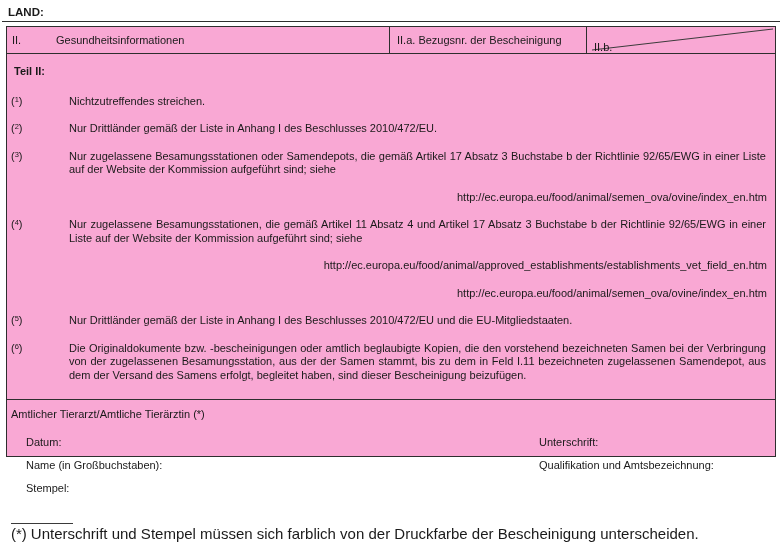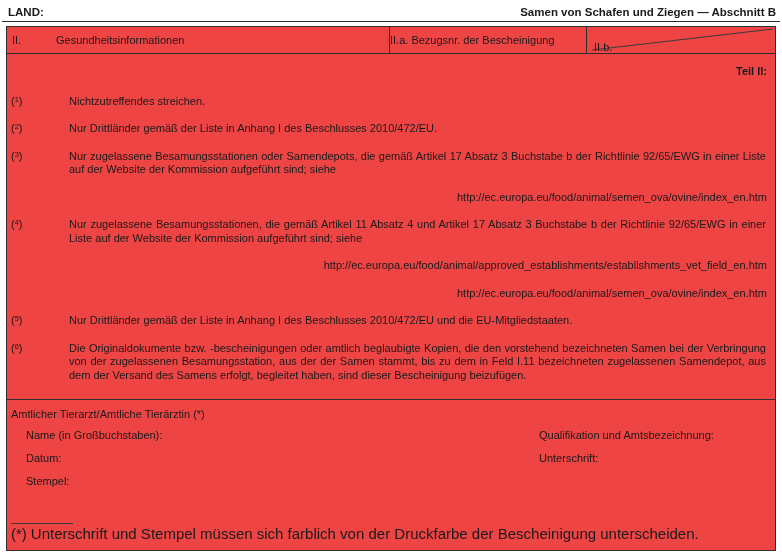--- a/index.html
+++ b/index.html
@@ -22,70 +22,70 @@
   }
   .top-rule {
     border-top: 1px solid #2e2e2e;
     margin: 3px 2px 4px 2px;
   }
 
   
   .doc {
     margin: 0 6px;
     width: 770px;
-    height: 525px;
+    height: 431px;
     border: 1px solid #2e2e2e;
-    background: #ef4444;
+    background: #f9a8d4;
     position: relative;
   }
 
   
   .hrow { display: flex; height: 27px; border-bottom: 1px solid #2e2e2e; }
   .hc1 { width: 382px; display: flex; align-items: center; padding-left: 5px; }
   .hc1 .secnum { width: 44px; }
   .hc2 {
     width: 198px;
     border-left: 1px solid #2e2e2e;
     border-right: 1px solid #2e2e2e;
     display: flex; align-items: center;
+    padding-left: 7px;
   }
   .hc3 { flex: 1; position: relative; display: flex; align-items: flex-end; padding-left: 7px; }
   .hc3 .label { position: relative; z-index: 1; }
   .hc3 svg.diag { position: absolute; inset: 0; width: 100%; height: 100%; }
 
   
   .teil2 {
     height: 346px;
     border-bottom: 1px solid #2e2e2e;
     padding: 9px 8px 0 4px;
     line-height: 13.5px;
   }
-  .teil2-title { font-weight: 700; margin: 2px 0 16px 3px; text-align: right; }
+  .teil2-title { font-weight: 700; margin: 2px 0 16px 3px; }
   .fn { display: flex; margin-bottom: 14px; }
   .fn .marker { flex: 0 0 23px; white-space: nowrap; }
   .fn .marker sup { font-size: 7.5px; line-height: 0; vertical-align: 3.5px; }
   .fn .txt { flex: 1; text-align: justify; padding-right: 1px; margin-left: 35px; }
   .url-line { margin: 0 0 14px 6px; text-align: right; }
 
   
   .vet { position: relative; height: 146px; padding: 8px 8px 0 4px; line-height: 13px; }
-  .vet-heading { margin-bottom: 8px; }
+  .vet-heading { margin-bottom: 15px; }
   .vet-row { position: relative; margin-bottom: 10px; }
   .vet-left { margin-left: 15px; }
   .vet-right { position: absolute; left: 528px; top: 0; }
   .vet-foot { position: absolute; left: 4px; right: 8px; bottom: 6px; font-size: 15px; line-height: 12px; }
   .vet-foot .rule { width: 62px; border-top: 1px solid #3a3a3a; margin-bottom: 4px; }
   .vet-foot .fmark { margin-right: 4px; }
 </style>
 </head>
 <body>
 
 <div class="top-row">
   <span>LAND:</span>
-  <span>Samen von Schafen und Ziegen — Abschnitt B</span>
 </div>
 <div class="top-rule"></div>
 
 <div class="doc">
 
   <div class="hrow">
     <div class="hc1">
       <span class="secnum">II.</span>
       <span>Gesundheitsinformationen</span>
     </div>
@@ -134,27 +134,27 @@
     <div class="fn">
       <span class="marker"><span>(</span><sup>6</sup><span>)</span></span>
       <span class="txt">Die Originaldokumente bzw. -bescheinigungen oder amtlich beglaubigte Kopien, die den vorstehend bezeichneten Samen bei der Verbringung von der zugelassenen Besamungsstation, aus der der Samen stammt, bis zu dem in Feld I.11 bezeichneten zugelassenen Samendepot, aus dem der Versand des Samens erfolgt, begleitet haben, sind dieser Bescheinigung beizufügen.</span>
     </div>
   </div>
 
   <div class="vet">
     <div class="vet-heading">Amtlicher Tierarzt/Amtliche Tierärztin (*)</div>
 
     <div class="vet-row">
-      <span class="vet-left">Name (in Großbuchstaben):</span>
-      <span class="vet-right">Qualifikation und Amtsbezeichnung:</span>
+      <span class="vet-left">Datum:</span>
+      <span class="vet-right">Unterschrift:</span>
     </div>
 
     <div class="vet-row">
-      <span class="vet-left">Datum:</span>
-      <span class="vet-right">Unterschrift:</span>
+      <span class="vet-left">Name (in Großbuchstaben):</span>
+      <span class="vet-right">Qualifikation und Amtsbezeichnung:</span>
     </div>
 
     <div class="vet-row">
       <span class="vet-left">Stempel:</span>
     </div>
 
     <div class="vet-foot">
       <div class="rule"></div>
       <span class="fmark">(*)</span><span>Unterschrift und Stempel müssen sich farblich von der Druckfarbe der Bescheinigung unterscheiden.</span>
     </div>

